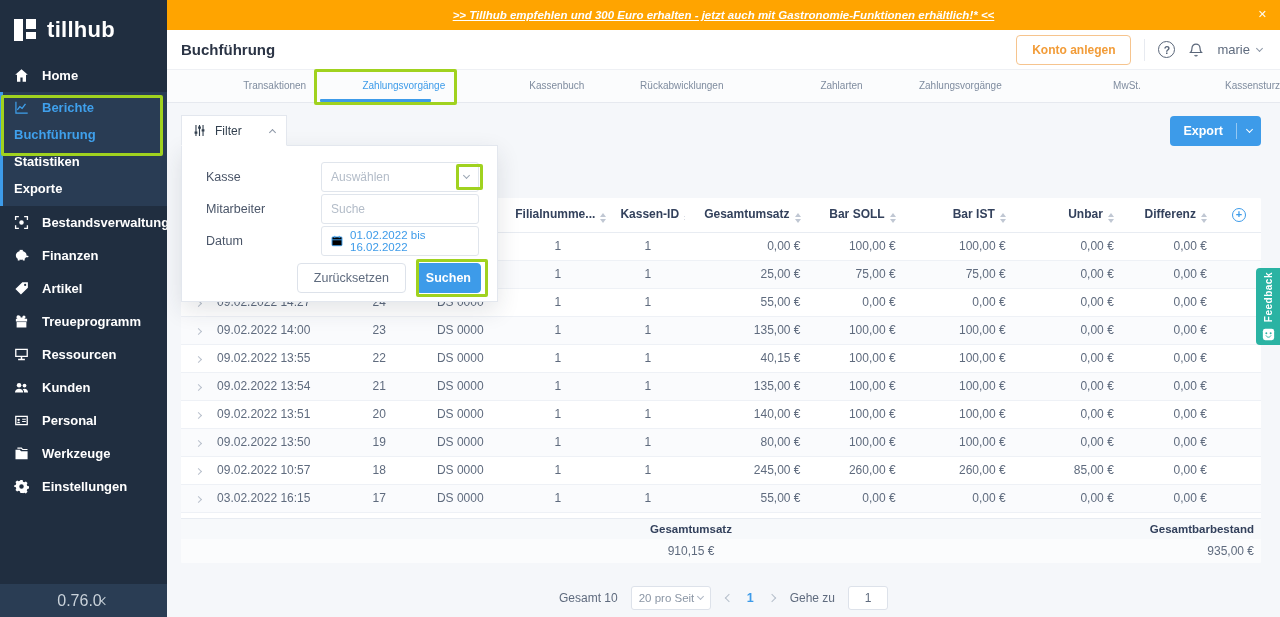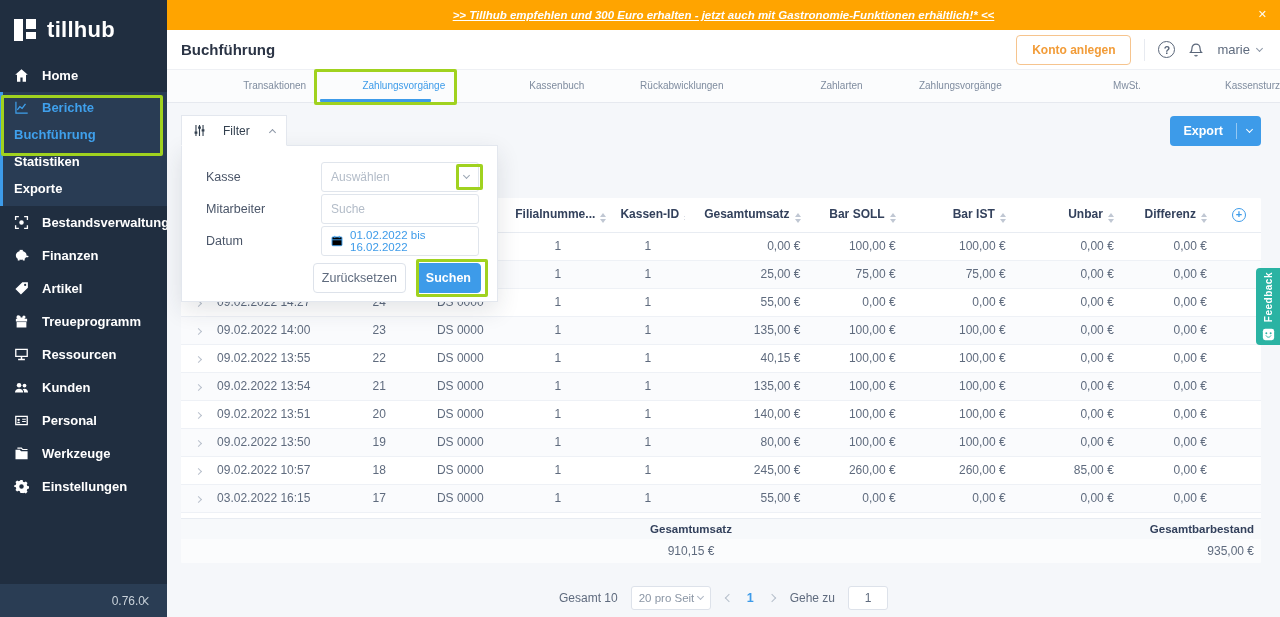--- a/index.html
+++ b/index.html
@@ -17,21 +17,21 @@
   .logo-text { font-size:22px; font-weight:600; color:#fff; letter-spacing:.3px; }
   .nav { margin-top:2px; }
   .nav-item { height:33px; display:flex; align-items:center; gap:13px; padding:0 14px; font-size:13px; font-weight:600; color:#fff; cursor:pointer; }
   .nav-item .icon, .filter-toggle .icon { display:inline-flex; }
   .icon svg { width:15px; height:15px; display:block; fill:currentColor; }
   .nav-section { background:#293c54; border-left:3px solid #3d9be9; padding:2px 0 4px 0; }
   .nav-section .nav-item { height:27px; padding-left:11px; }
   .nav-sub { display:block; height:27px; line-height:27px; padding-left:11px; font-size:13px; font-weight:600; color:#fff; cursor:pointer; }
   .txt-blue { color:#3fa0ec !important; }
   .sidebar-spacer { flex:1; }
-  .sidebar-footer { height:33px; background:#2a3d54; display:flex; align-items:center; justify-content:flex-end; padding:0 16px 0 14px; font-size:12px; color:#c9d2da; }
+  .sidebar-footer { height:33px; background:#2a3d54; display:flex; align-items:center; justify-content:center; padding:0 16px 0 14px; font-size:16px; color:#c9d2da; }
 
   
   .main { flex:1; display:flex; flex-direction:column; min-width:0; }
   .banner { height:30px; background:#ffa400; color:#fff; display:flex; align-items:center; justify-content:center; position:relative; }
   .banner-link { font-size:11.5px; font-weight:700; font-style:italic; text-decoration:underline; cursor:pointer; }
   .banner-close { position:absolute; right:13px; top:8px; font-size:11px; color:#fff; cursor:pointer; opacity:.95; }
   .app-header { height:40px; background:#fff; display:flex; align-items:center; padding:0 18px 0 14px; border-bottom:1px solid #eef0f4; }
   .page-title { font-size:15px; font-weight:700; color:#2b3445; }
   .header-right { margin-left:auto; display:flex; align-items:center; gap:13px; }
   .konto-btn { border:1px solid #f6c48e; color:#f29c38; background:#fff; font-size:12px; font-weight:700; padding:7px 15px; border-radius:4px; cursor:pointer; font-family:inherit; }
@@ -55,35 +55,35 @@
 
   
   .content { flex:1; position:relative; background:#f5f7fa; }
 
   .export-btn { position:absolute; top:13px; right:19px; height:30px; background:#3d9be9; color:#fff; border:none; border-radius:4px; display:flex; align-items:center; cursor:pointer; font-family:inherit; }
   .export-label { font-size:12.5px; font-weight:600; padding:0 13px; }
   .export-sep { width:1px; height:16px; background:rgba(255,255,255,.45); }
   .export-caret { width:24px; display:flex; align-items:center; justify-content:center; color:#fff; }
 
   .filter-widget { position:absolute; top:12px; left:14px; z-index:20; }
-  .filter-toggle { width:106px; height:31px; background:#fff; border:1px solid #e3e7ee; border-bottom-color:#fff; position:relative; z-index:2; display:flex; align-items:center; gap:17px; padding:0 11px; font-size:12px; color:#33404f; cursor:pointer; }
+  .filter-toggle { width:106px; height:31px; background:#fff; border:1px solid #e3e7ee; border-bottom-color:#fff; position:relative; z-index:2; display:flex; align-items:center; gap:9px; padding:0 11px; font-size:12px; color:#33404f; cursor:pointer; }
   .filter-toggle .chev { color:#8b96a5; margin-left:auto; width:5px; height:5px; }
   .filter-panel { width:317px; margin-top:-1px; background:#fff; border:1px solid #e3e7ee; box-shadow:0 8px 22px rgba(31,45,61,.12); padding:16px 16px 8px 24px; }
   .f-row { display:flex; align-items:center; margin-bottom:2px; }
   .f-label { width:115px; font-size:12.5px; color:#4a5568; }
   .f-field { width:158px; height:30px; border:1px solid #e0e5ec; border-radius:3px; background:#fff; display:flex; align-items:center; padding:0 9px; font-size:12px; }
   .f-placeholder { color:#b3bcc8; }
   .f-field input { border:none; outline:none; width:100%; font-size:12px; font-family:inherit; color:#4a5568; }
   .f-field input::placeholder { color:#b3bcc8; }
   .f-select { justify-content:space-between; cursor:pointer; }
   .f-select .chev { color:#9aa5b3; width:5px; height:5px; }
   .f-date { justify-content:center; gap:7px; cursor:pointer;align-items:center; }
   .f-date .date-text { color:#3d9be9; font-size:11.5px; }
   .f-buttons { display:flex; justify-content:flex-end; gap:10px; margin-top:7px; }
-  .btn-reset { height:30px; padding:0 8px; background:#fff; border:1px solid #dde2ea; border-radius:4px; color:#5f6b7e; font-size:12.5px; cursor:pointer; font-family:inherit; }
+  .btn-reset { height:30px; padding:0 16px; background:#fff; border:1px solid #dde2ea; border-radius:4px; color:#5f6b7e; font-size:12.5px; cursor:pointer; font-family:inherit; }
   .btn-search { height:30px; padding:0 9px; background:#3d9be9; border:1px solid #3d9be9; border-radius:4px; color:#fff; font-size:12.5px; font-weight:600; cursor:pointer; font-family:inherit; }
 
   
   .table-card { position:absolute; top:95px; left:14px; right:19px; height:365px; background:#fff; overflow:hidden; border-radius:2px; }
   table { width:100%; border-collapse:collapse; table-layout:fixed; }
   thead th { height:34px; font-size:12px; font-weight:700; color:#33415c; border-bottom:1px solid #e8ecf2; padding:0 10px; white-space:nowrap; overflow:hidden; background:#fff; cursor:pointer; }
   tbody td { height:28px; font-size:12px; color:#5f6b7e; border-bottom:1px solid #eef1f6; padding:0 10px; white-space:nowrap; overflow:hidden; }
   tbody tr:nth-child(even) { background:#fafbfd; }
   th.left, td.left { text-align:left; } th.center, td.center { text-align:center; }
   th.right, td.right { text-align:right; }

